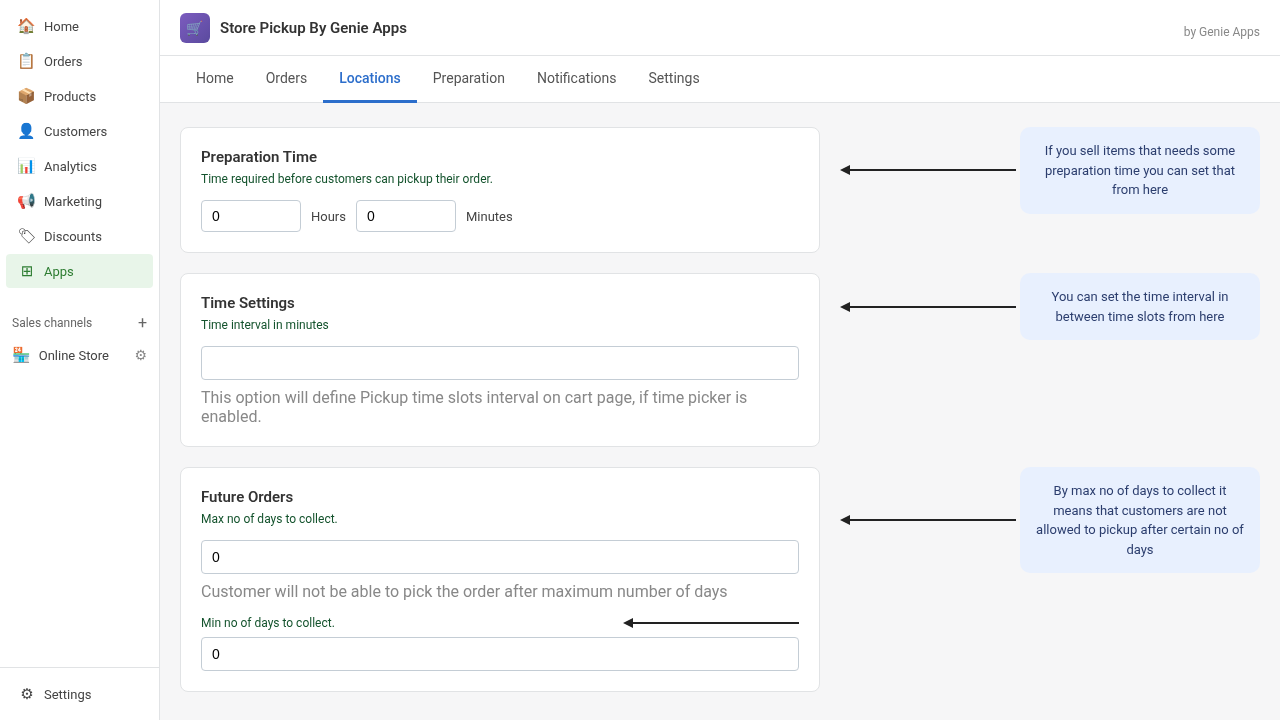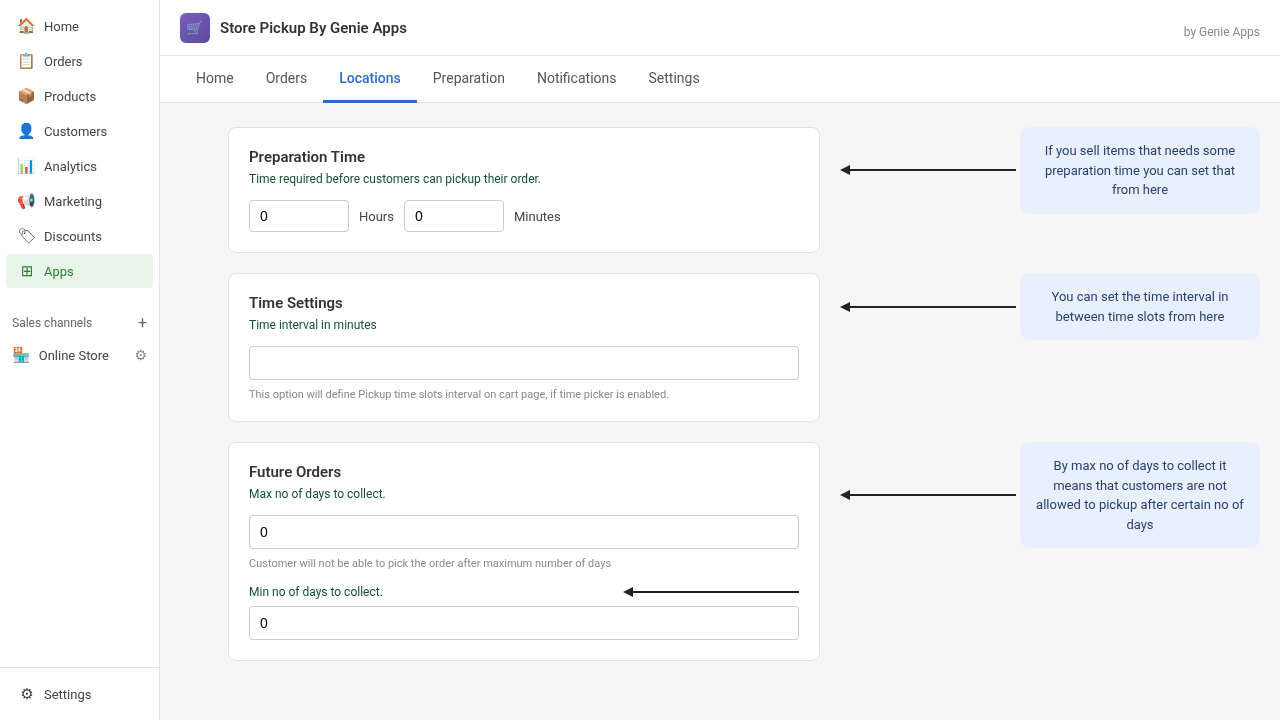--- a/index.html
+++ b/index.html
@@ -124,35 +124,34 @@
       gap: 16px;
       margin-bottom: 20px;
       align-items: flex-start;
     }
     .card {
       background: #fff;
       border: 1px solid #e1e3e5;
       border-radius: 8px;
       padding: 20px;
       flex: 1;
-      margin-left: 48px;
     }
     .card-title {
       font-size: 15px;
       font-weight: 600;
       color: #333;
       margin-bottom: 6px;
     }
     .card-subtitle {
       font-size: 12px;
       color: #14532d;
       margin-bottom: 14px;
     }
     .card-hint-text {
-      font-size: 11px;
+      font-size: 16px;
       color: #888;
       margin-top: 8px;
     }
 
     .tooltip-box {
       background: #e8f0fe;
       border-radius: 10px;
       padding: 14px 16px;
       font-size: 13px;
       color: #2c3e6e;

